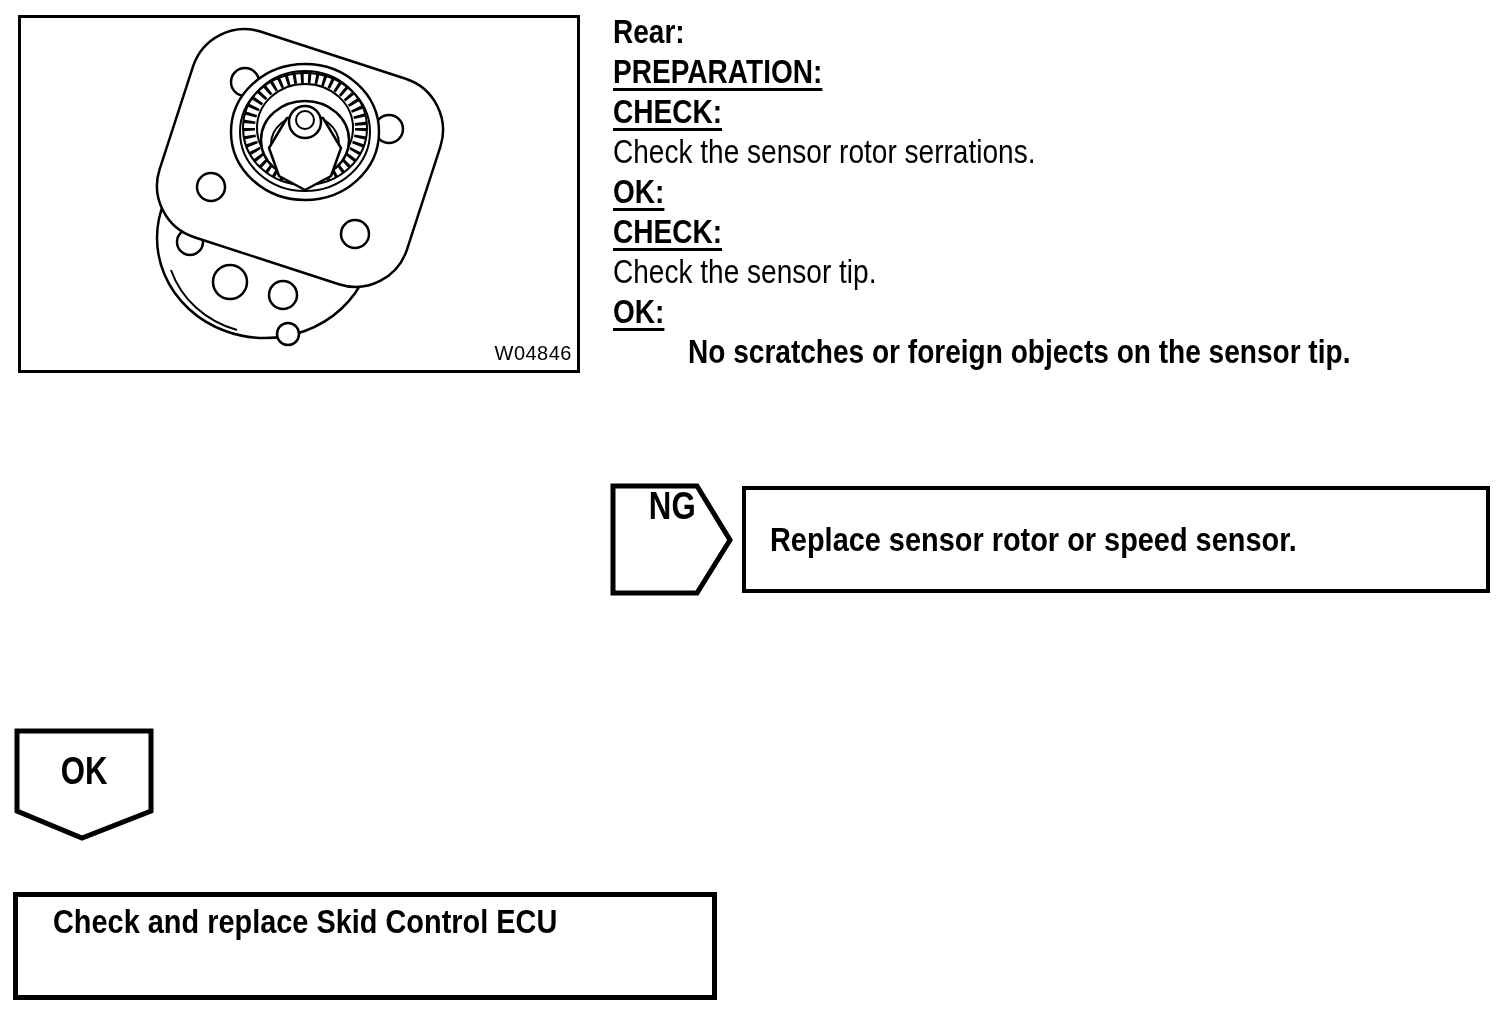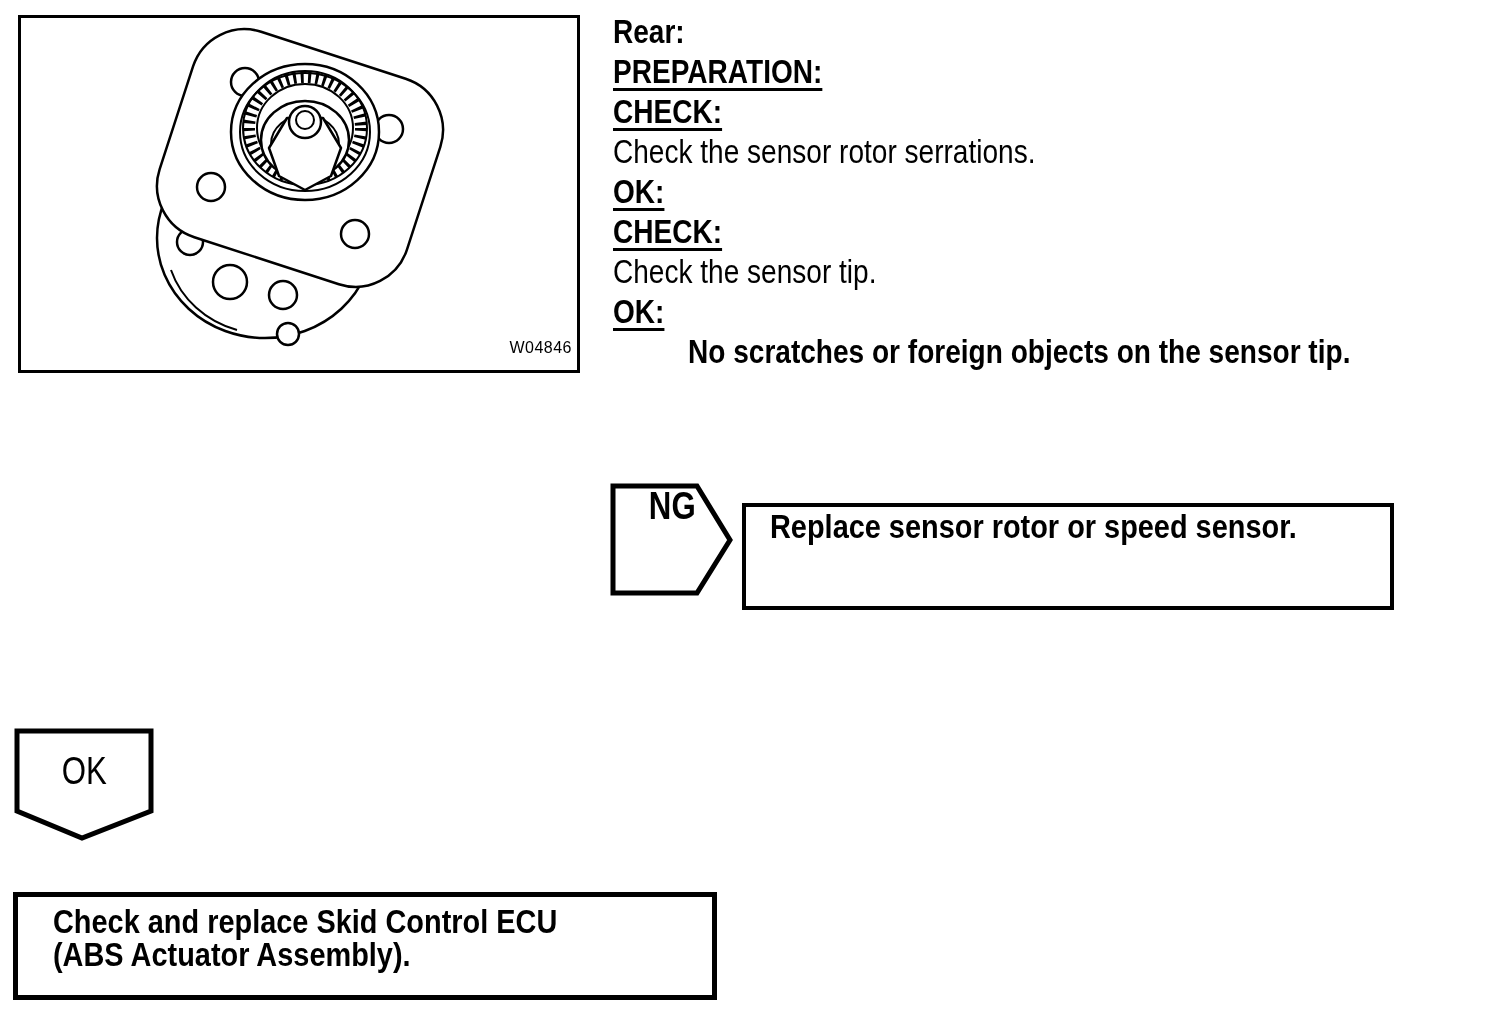--- a/index.html
+++ b/index.html
@@ -4,42 +4,42 @@
 <style>
   html,body{margin:0;padding:0;background:#fff}
   .page{position:relative;width:1504px;height:1030px;background:#fff;color:#000;
         font-family:"Liberation Sans",sans-serif;overflow:hidden}
   .abs{position:absolute}
   
   .sx{display:inline-block;transform:scaleX(.85);transform-origin:0 50%;white-space:nowrap}
   .sxc{display:inline-block;transform:scaleX(.8);transform-origin:50% 50%;white-space:nowrap}
 
   .figure-box{left:18px;top:15px;width:562px;height:358px;border:3px solid #000;box-sizing:border-box}
-  .fig-code{position:absolute;right:5px;bottom:13px;font-size:16px;letter-spacing:.5px}
+  .fig-code{position:absolute;right:5px;bottom:5px;font-size:20px;letter-spacing:.5px}
 
   .proc{left:613px;top:12px;width:890px;font-size:33px;line-height:40px}
   .line{white-space:nowrap}
   .b{font-weight:bold}
   .h{font-weight:bold}
   .h .sx{text-decoration:underline;text-decoration-thickness:3px;text-underline-offset:5px}
   .r{font-weight:bold;padding-left:75px}
 
   .ng-shape{left:610px;top:483px}
   .ng-label{left:610px;top:484px;width:124px;height:108px;display:flex;align-items:flex-start;
             justify-content:center;font-size:39px;font-weight:bold}
-  .ng-box{left:742px;top:503px;width:652px;height:107px;border:4px solid #000;box-sizing:border-box;
-          display:flex;align-items:flex-start}
+  .ng-box{left:742px;top:486px;width:748px;height:107px;border:4px solid #000;box-sizing:border-box;
+          display:flex;align-items:center}
   .ng-box .boxtext{margin-left:24px}
   .boxtext{font-size:34px;font-weight:bold}
 
   .notice{left:613px;top:609px;width:890px;font-size:33px;font-weight:bold;line-height:39px}
 
   .ok-shape{left:14px;top:728px}
   .ok-label{left:14px;top:731px;width:140px;height:80px;display:flex;align-items:center;
-            justify-content:center;font-size:39px;font-weight:normal}
+            justify-content:center;font-size:39px;font-weight:bold}
   .ok-box{left:13px;top:892px;width:704px;height:108px;border:5px solid #000;box-sizing:border-box;
           padding:8px 0 0 35px;font-size:34px;font-weight:bold;line-height:33px}
 </style>
 </head>
 <body>
 
 <div class="page">
 
   <div class="abs figure-box">
     <svg viewBox="0 0 553 349" width="553" height="349" style="display:block">
@@ -105,16 +105,15 @@
 
   <svg class="abs ok-shape" width="140" height="113" viewBox="0 0 140 113">
     <polygon points="3,3 137,3 137,83 68,110 3,83" fill="#fff" stroke="#000" stroke-width="5" stroke-linejoin="miter"></polygon>
   </svg>
   <div class="abs ok-label">
     <span class="sxc">OK</span>
   </div>
 
   <div class="abs ok-box">
     <div class="line"><span class="boxtext sx">Check and replace Skid Control ECU</span></div>
-    <div class="line"><span class="boxtext sx">(ABS Actuator Assembly).</span></div>
   </div>
 
 </div>
 
 </body></html>

